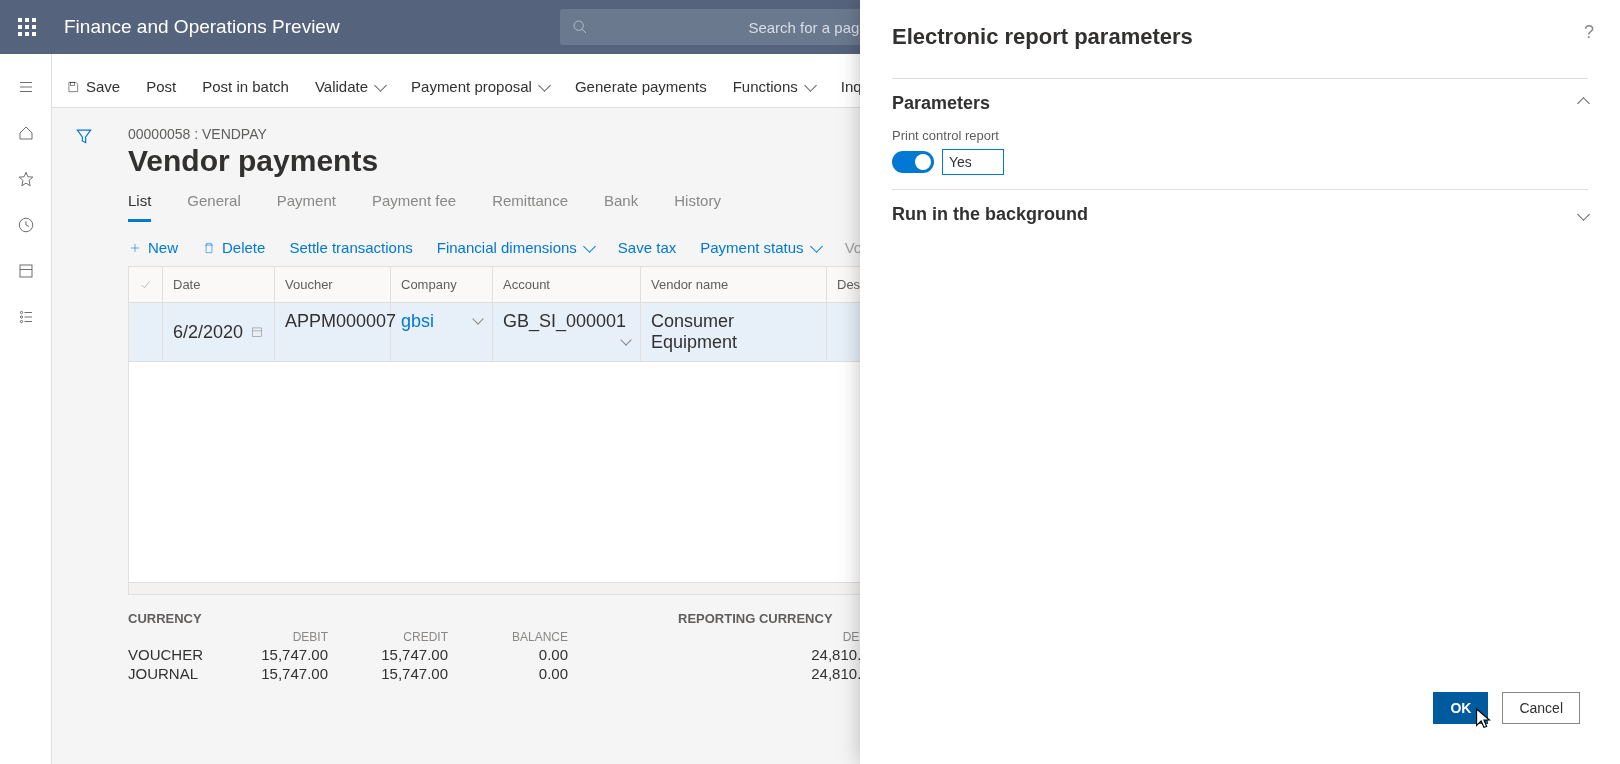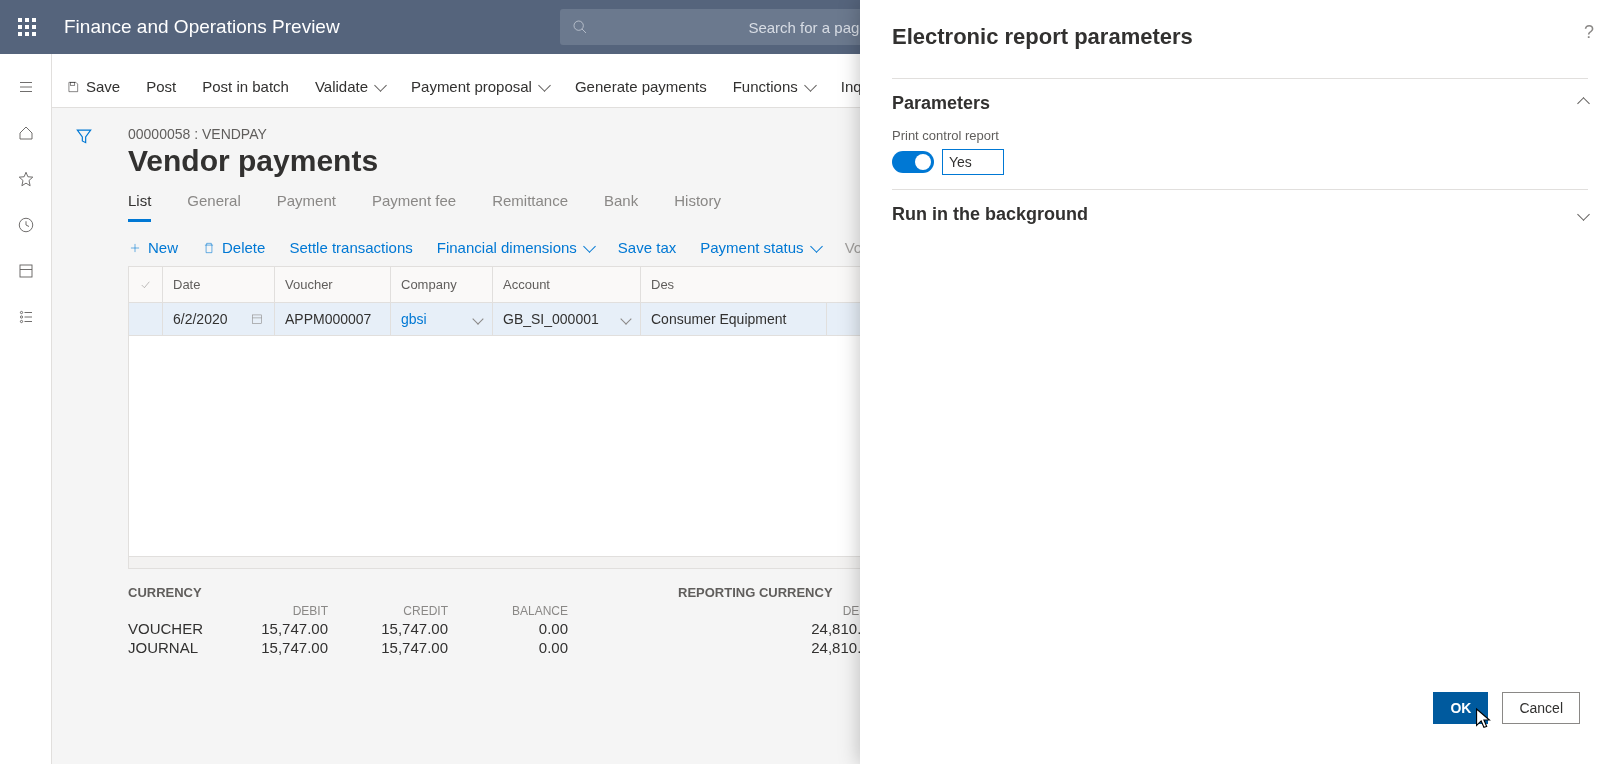--- a/index.html
+++ b/index.html
@@ -56,21 +56,21 @@
   .ghead { display: flex; background: #faf9f8; border-bottom: 1px solid #e1dfdd; font-size: 13px; color: #605e5c; }
   .gcol { padding: 10px 10px; border-right: 1px solid #e1dfdd; }
   .gcol:last-child { border-right: none; }
   .c-chk { width: 34px; display:flex; align-items:center; justify-content:center;}
   .c-date { width: 112px; }
   .c-vch { width: 116px; }
   .c-comp { width: 102px; }
   .c-acct { width: 148px; }
   .c-vend { width: 186px; }
   .c-desc { flex: 1; }
-  .grow { display: flex; background: #e7eff8; border-bottom: 1px solid #e1dfdd; font-size: 14px; }
+  .grow { display: flex; background: #e7eff8; border-bottom: 1px solid #e1dfdd; font-size: 18px; }
   .grow .gcol { padding: 8px 10px; }
   .c-comp-val { color: #0078d4; margin-top: 8px; }
   .date-cell { display:flex; align-items:center; justify-content:space-between; }
   .cal-icon { width:14px; height:14px; stroke:#8a8886; fill:none; }
   .dd { display:inline-block; width:8px; height:8px; border-right:1.2px solid #8a8886; border-bottom:1.2px solid #8a8886; transform:rotate(45deg); float:right; margin-top:4px;}
   .gridbody { height: 220px; background:#fff;}
   .gridscroll { height: 12px; background: #f3f2f1; border-top:1px solid #e1dfdd;}
   .check { width:14px; height:14px; stroke:#8a8886; fill:none; }
 
   
@@ -268,20 +268,21 @@
         <div class="ghead">
           <div class="gcol c-chk">
               <svg class="check" viewBox="0 0 24 24">
                 <path d="M5 12 L10 17 L19 6"></path>
               </svg>
             </div>
           <div class="gcol c-date">Date</div>
           <div class="gcol c-vch">Voucher</div>
           <div class="gcol c-comp">Company</div>
           <div class="gcol c-acct">Account</div>
+          <div class="gcol c-vend">Vendor name</div>
           <div class="gcol c-desc">Des</div>
         </div>
         <div class="grow">
           <div class="gcol c-chk"></div>
           <div class="gcol c-date date-cell">
               <span>6/2/2020</span>
               <svg class="cal-icon" viewBox="0 0 24 24">
                 <rect x="4" y="5" width="16" height="15"></rect>
                 <line x1="4" y1="10" x2="20" y2="10"></line>
               </svg>

